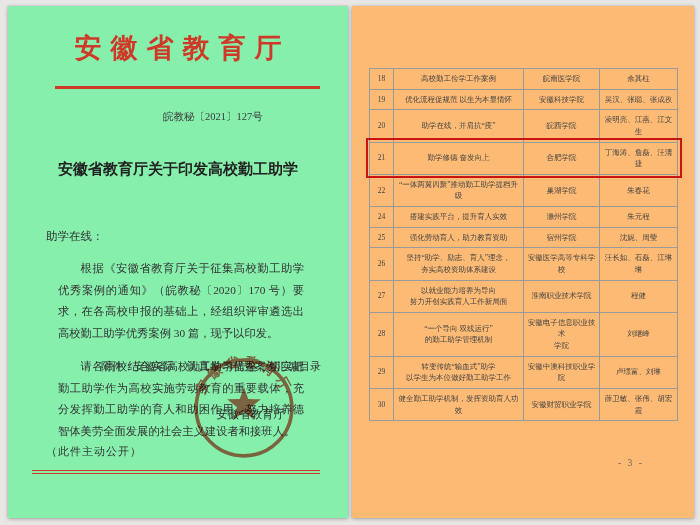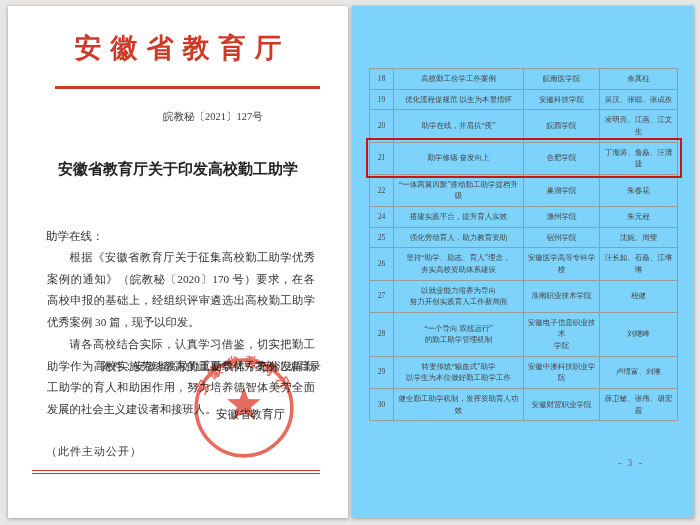--- a/index.html
+++ b/index.html
@@ -10,25 +10,25 @@
     overflow: hidden;
     background: #e8e7e5;
     font-family: "Liberation Serif", "DejaVu Serif", serif;
   }
   .stage { position: relative; width: 700px; height: 525px; }
 
   .page {
     position: absolute;
     top: 6px;
     height: 512px;
-    background: #ffffff;
+    background: #86efac;
     box-shadow: 0 1px 4px rgba(0,0,0,0.28), 0 0 1px rgba(0,0,0,0.2);
   }
   .page.left  { left: 8px;  width: 340px; }
-  .page.right { left: 352px; width: 342px; background: #7dd3fc; }
+  .page.right { left: 352px; width: 342px; background: #fdba74; }
 
   
   .agency-header {
     position: absolute; top: 24px; left: 0; width: 100%;
     text-align: center; color: var(--accent, #cf3a28);
     font-size: 27px; font-weight: bold;
     letter-spacing: 9px; padding-left: 9px; box-sizing: border-box;
     white-space: nowrap;
   }
   .red-rule {
@@ -46,21 +46,21 @@
   }
   .salutation {
     position: absolute; top: 223px; left: 38px;
     font-size: 11.5px; color: #333;
   }
   .body-text {
     position: absolute; top: 240px; left: 38px; width: 270px;
     font-size: 11.3px; line-height: 21.5px; color: #333;
     text-align: justify;
   }
-  .body-text p { margin: 1px; text-indent: 2em; }
+  .body-text p { margin: 12px; text-indent: 2em; }
   .attachment-line {
     position: absolute; top: 353px; left: 60px;
     font-size: 11px; color: #333; white-space: nowrap; margin-left: 33px;
   }
   .signer {
     position: absolute; top: 401px; left: 170px; width: 145px;
     text-align: center; font-size: 11.5px; color: #2e2e2e; white-space: nowrap;
   }
   .sign-date {
     position: absolute; top: 421px; left: 170px; width: 150px;

